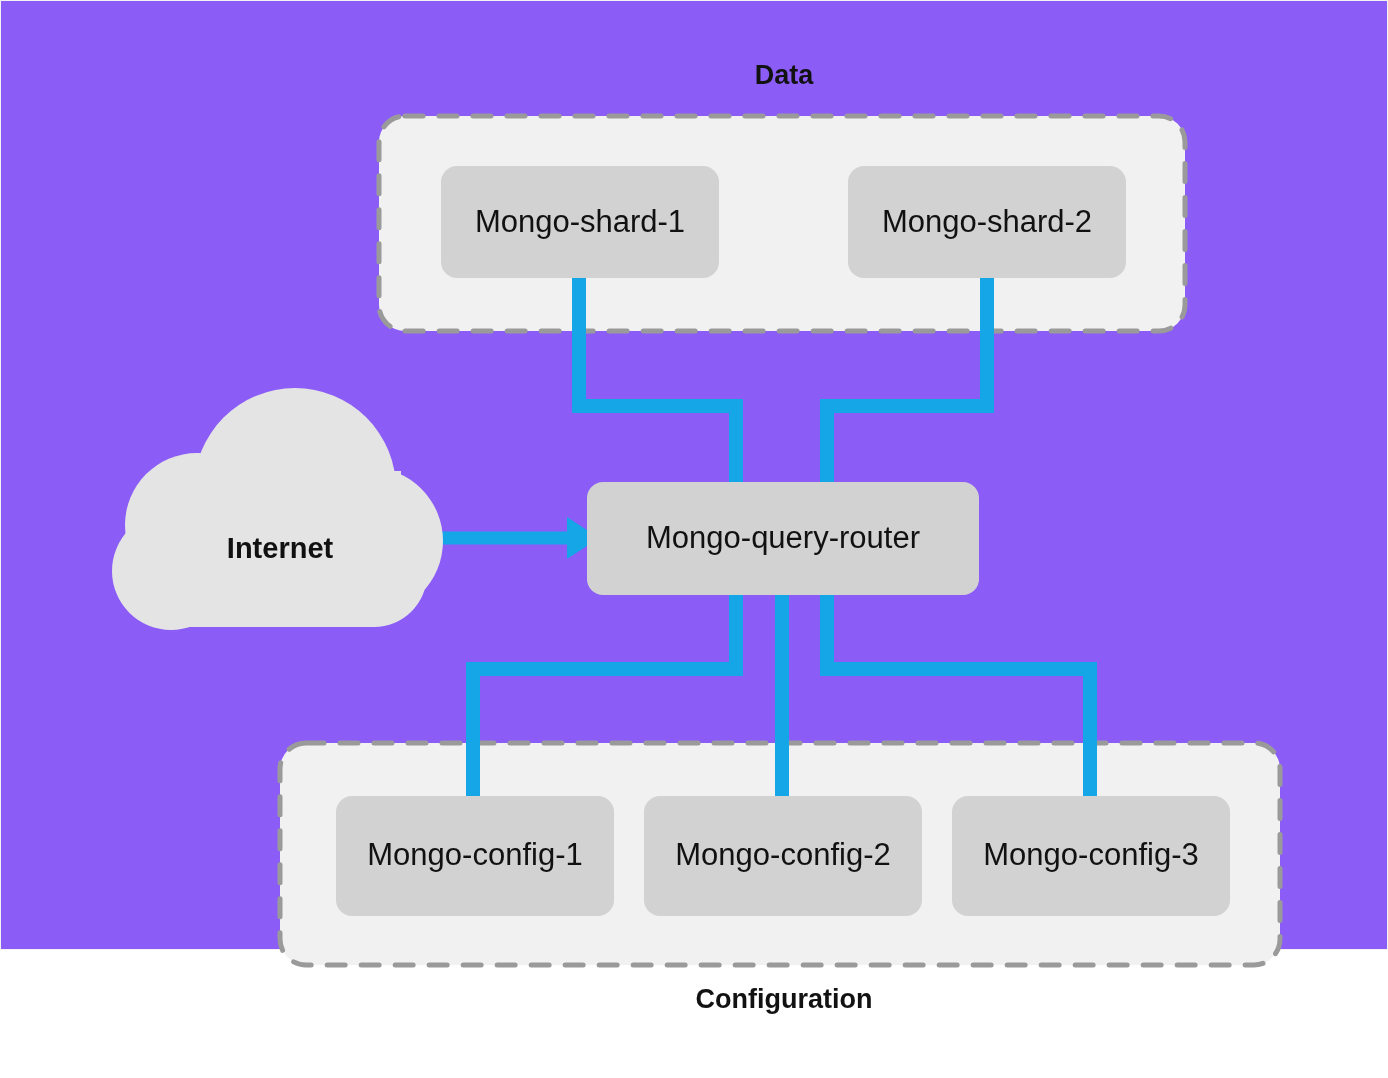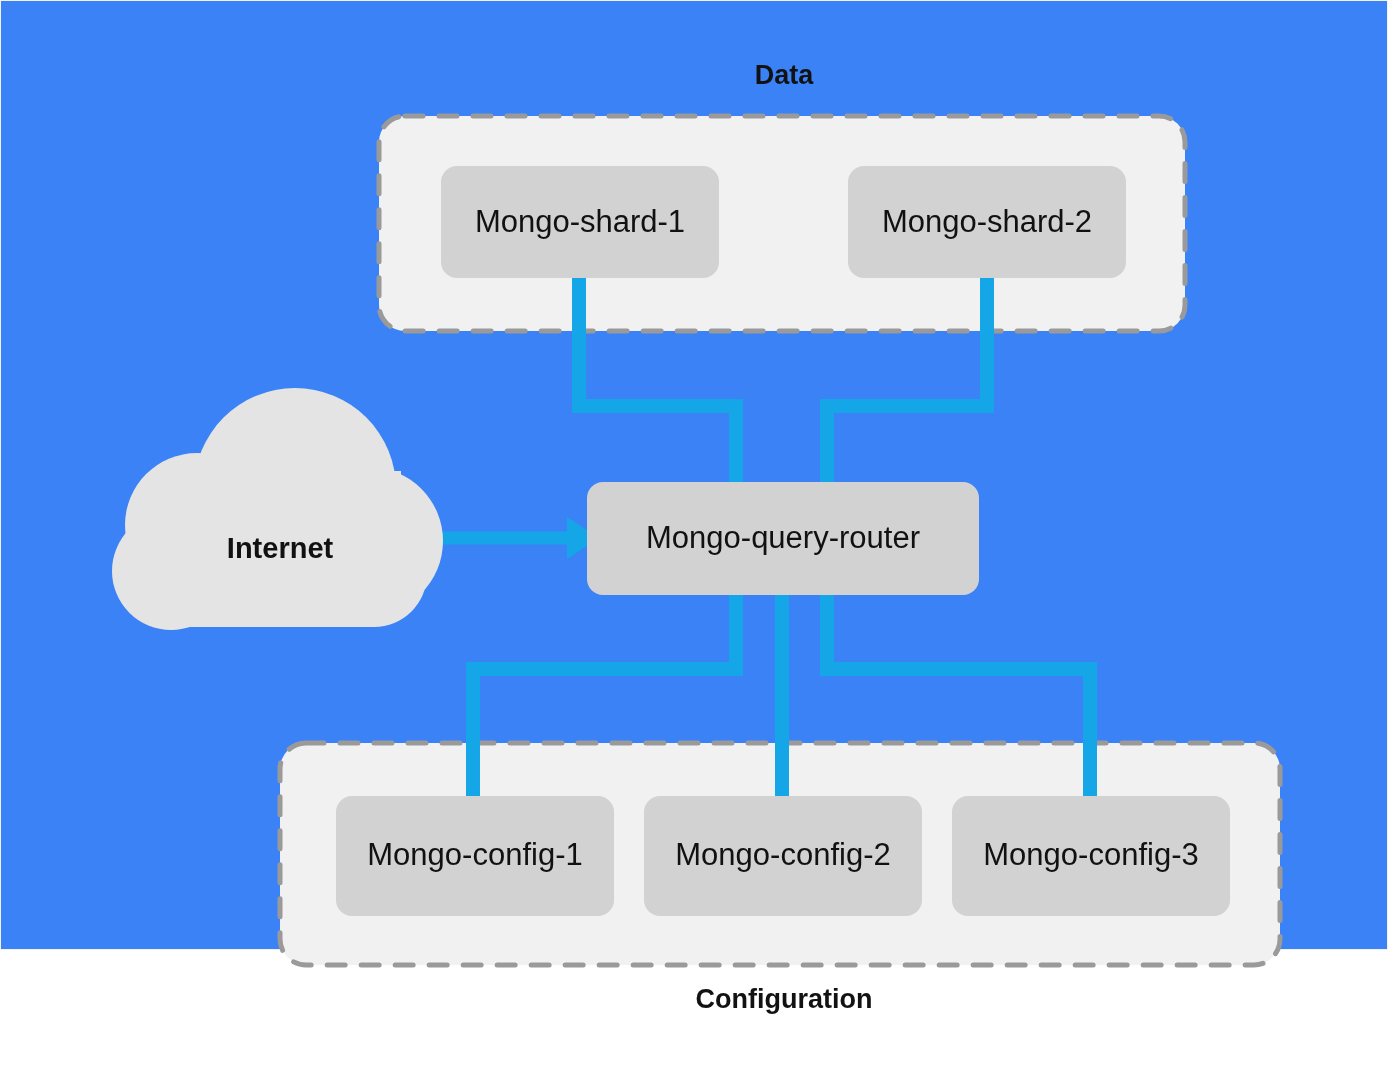--- a/index.html
+++ b/index.html
@@ -10,21 +10,21 @@
   body {
     width: 1388px;
     height: 1078px;
     font-family: "Liberation Sans", sans-serif;
     overflow: hidden;
   }
   #canvas {
     position: relative;
     width: 1388px;
     height: 950px;
-    background: #3b82f6;
+    background: #8b5cf6;
     border: 1px solid #f2f2f2;
     box-sizing: border-box;
   }
   #diagram-svg {
     position: absolute;
     top: 0;
     left: 0;
     width: 1388px;
     height: 1078px;
     display: block;

